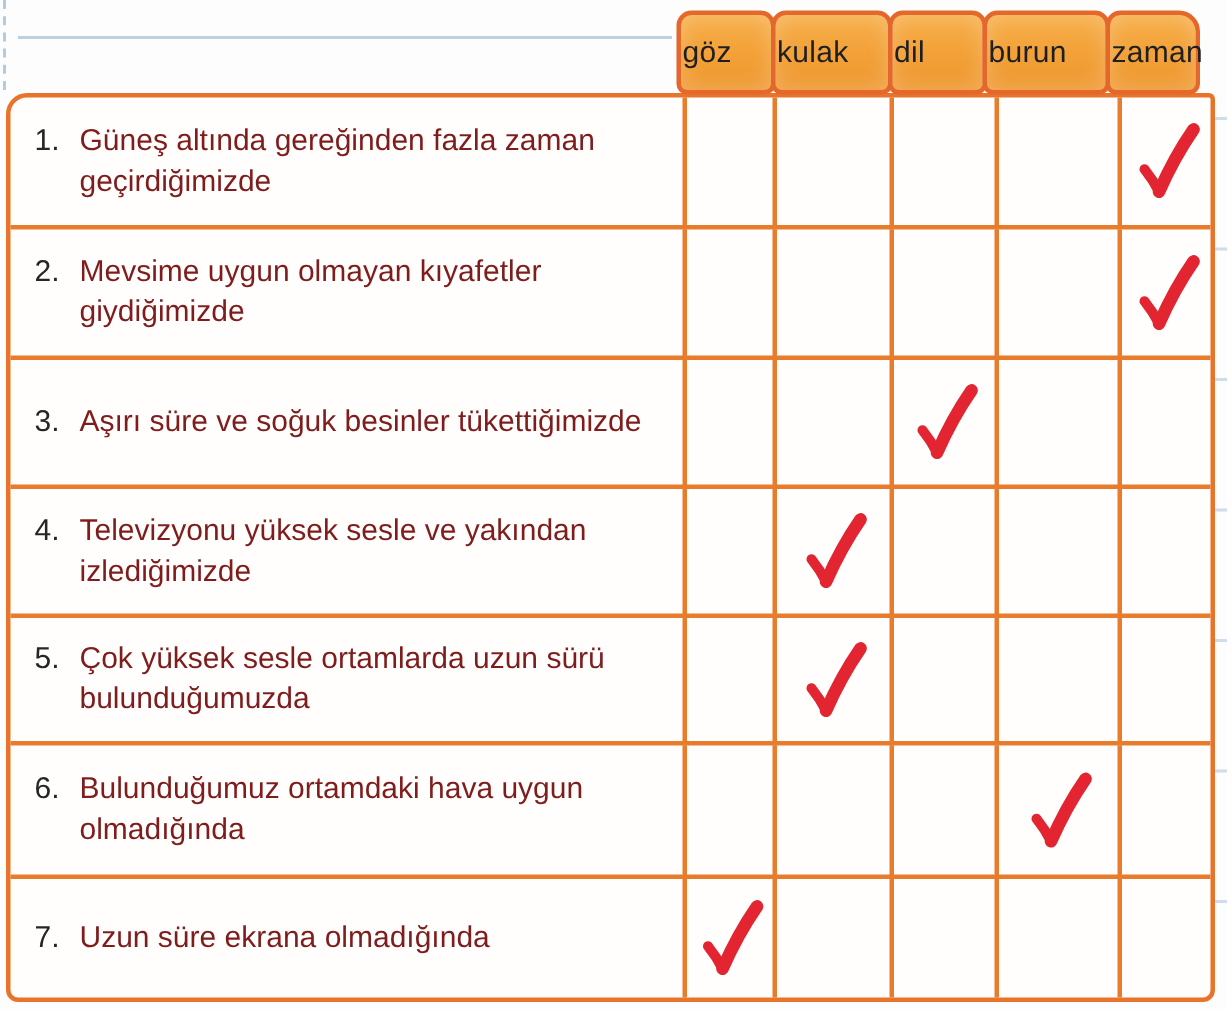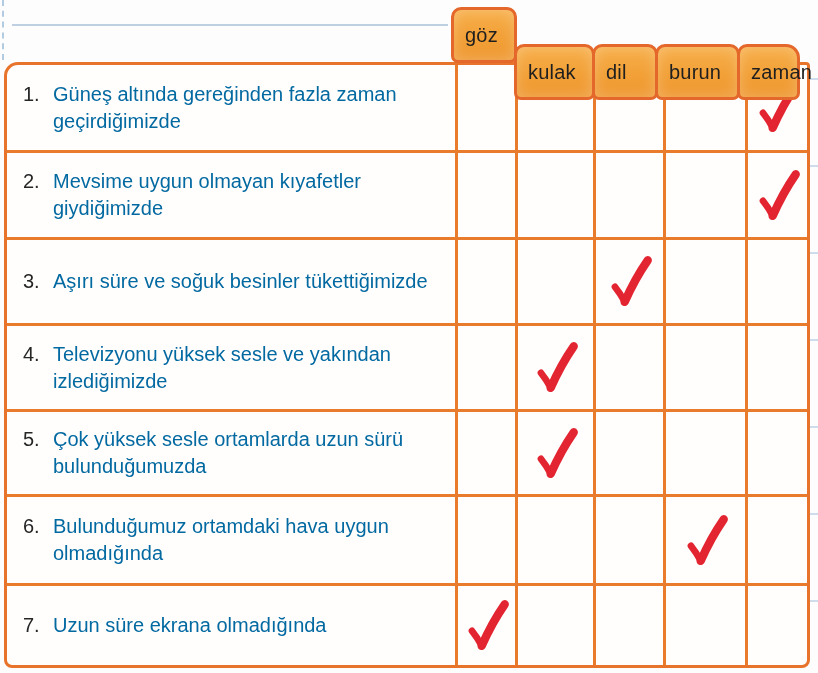--- a/index.html
+++ b/index.html
@@ -33,25 +33,25 @@
     display: flex; z-index: 3;
   }
   .tab {
     box-sizing: border-box; height: 56px;
     border: 3px solid #e4672b;
     border-radius: 10px 10px 7px 7px;
     background: linear-gradient(180deg, #f7af4b 0%, #f2a037 55%, #f09а31 100%);
     background: linear-gradient(180deg, #f7af4b 0%, #f2a037 55%, #ef9831 100%);
     box-shadow: inset 0 0 14px rgba(255, 255, 255, 0.25);
     display: flex; align-items: center;
-    padding-left: 11px;
+    padding-left: 1px;
     font-size: 20px; color: #1f1f1f;
     letter-spacing: 0.2px;
   }
-  .tab + .tab { margin-left: -3px; margin-top: 37px; }
+  .tab + .tab { margin-left: -3px; }
   .tab-goz   { width: 66px; }
   .tab-kulak { width: 81px; }
   .tab-dil   { width: 66px; }
   .tab-burun { width: 85px; }
   .tab-deri  { width: 63px; border-top-right-radius: 14px; }
 
   
   .table {
     position: absolute; left: 4px; top: 62px;
     width: 806px; height: 606px;
@@ -74,21 +74,21 @@
   .cell:nth-child(n+37) { border-bottom: none; }
 
   .stmt-cell { justify-content: flex-start; padding-left: 16px; }
   .stmt { display: flex; align-items: flex-start; }
   .stmt .num {
     flex: none; width: 30px;
     font-size: 20px; color: #262626; line-height: 27px;
   }
   .stmt .txt {
     width: 384px;
-    font-size: 20px; color: #0369a1; line-height: 27px;
+    font-size: 20px; color: #7f1d1d; line-height: 27px;
   }
 
   .answer-cell svg { display: block; }
 </style>
 </head>
 <body>
 
 <div class="dashed-margin-line"></div>
 <div class="ruled-line-top"></div>
 

